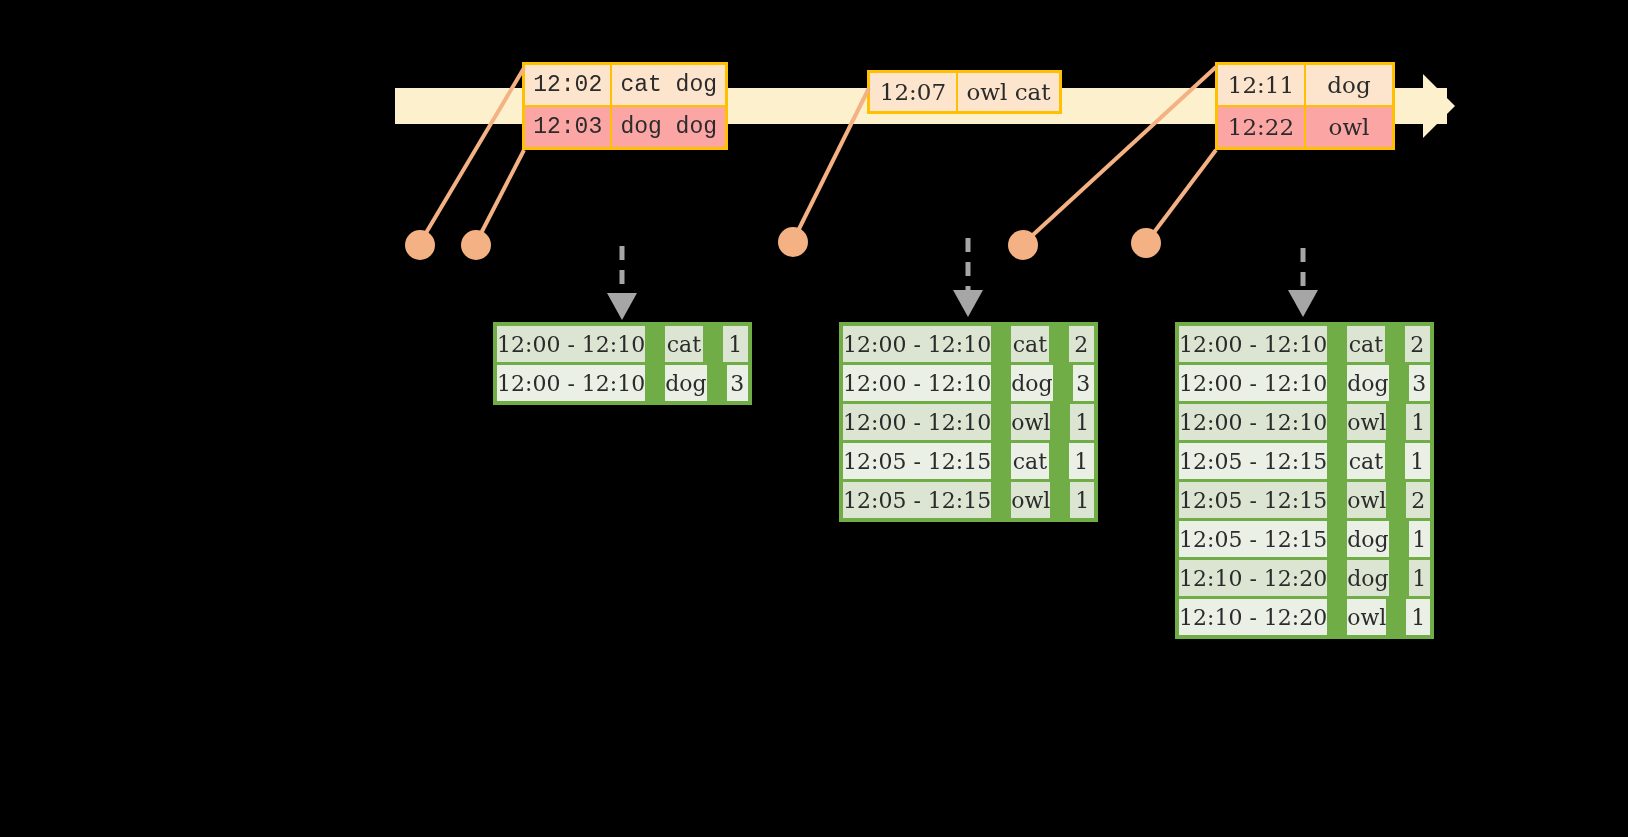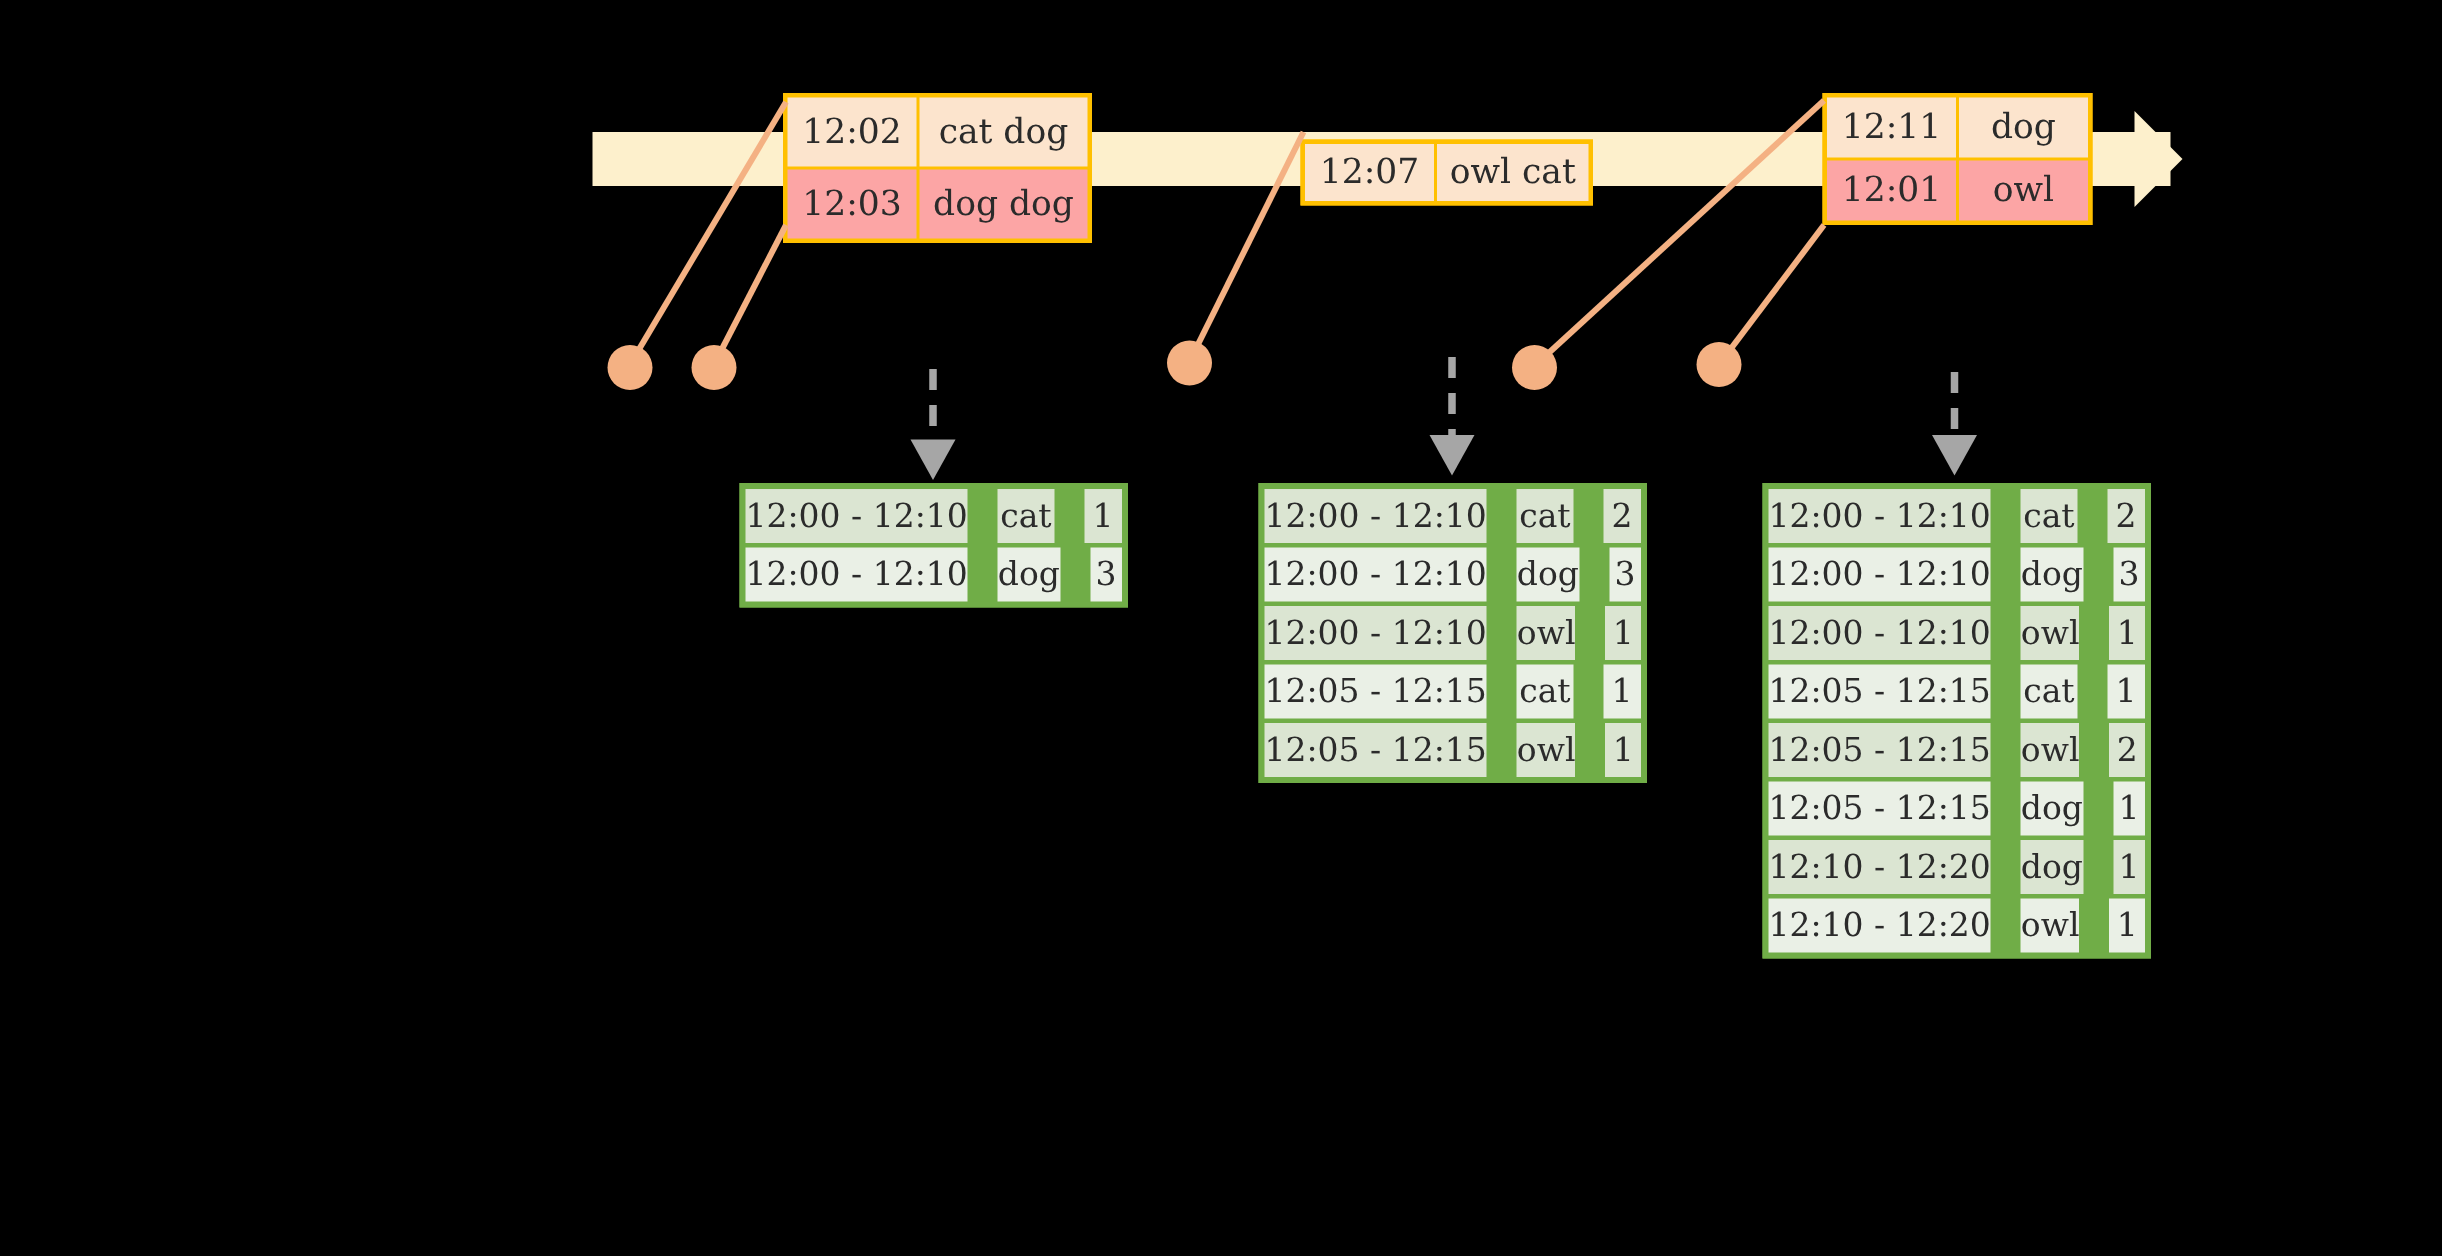--- a/index.html
+++ b/index.html
@@ -108,45 +108,45 @@
   .res-cell.cnt  { width: 42px; }
 </style>
 </head>
 <body>
 
 <div id="stage">
 
   <div class="timeline-bar" style="left:395px; top:88px; width:1052px; height:36px;"></div>
   <div class="timeline-head" style="left:1423px; top:74px;"></div>
 
-  <div class="ev-box" style="left:522px; top:62px; width:206px; height:100px;">
+  <div class="ev-box" style="left:522px; top:62px; width:206px; height:88px;font-family:Liberation Mono, monospace;">
     <div class="ev-row r0">
       <div class="ev-cell time">12:02</div>
       <div class="ev-cell payload">cat dog</div>
     </div>
     <div class="ev-row r1">
       <div class="ev-cell time">12:03</div>
       <div class="ev-cell payload">dog dog</div>
     </div>
   </div>
 
-  <div class="ev-box" style="left:867px; top:93px; width:195px; height:44px;">
+  <div class="ev-box" style="left:867px; top:70px; width:195px; height:44px;">
     <div class="ev-row r0">
       <div class="ev-cell time">12:07</div>
       <div class="ev-cell payload">owl cat</div>
     </div>
   </div>
 
   <div class="ev-box" style="left:1215px; top:62px; width:180px; height:88px;text-align:center;">
     <div class="ev-row r0">
       <div class="ev-cell time">12:11</div>
       <div class="ev-cell payload">dog</div>
     </div>
     <div class="ev-row r1">
-      <div class="ev-cell time">12:01</div>
+      <div class="ev-cell time">12:22</div>
       <div class="ev-cell payload">owl</div>
     </div>
   </div>
 
   <svg id="wires" viewBox="0 0 1628 837">
     <g stroke="#f4b183" stroke-width="4" fill="none">
       <line x1="420" y1="243" x2="524" y2="68"></line>
       <line x1="476" y1="243" x2="524" y2="150"></line>
       <line x1="793" y1="241" x2="869" y2="88"></line>
       <line x1="1023" y1="244" x2="1216" y2="67"></line>

